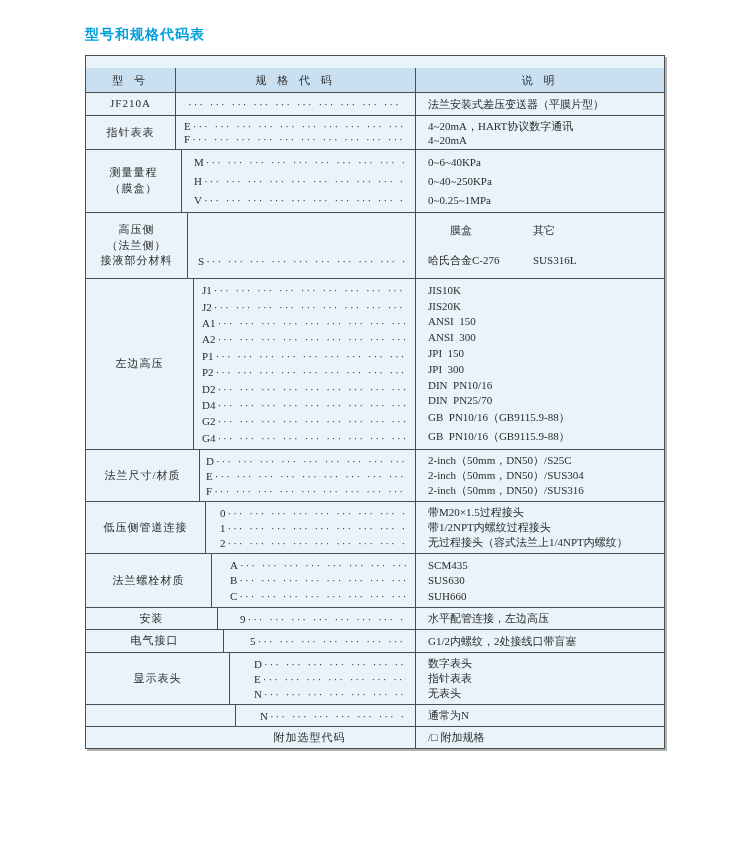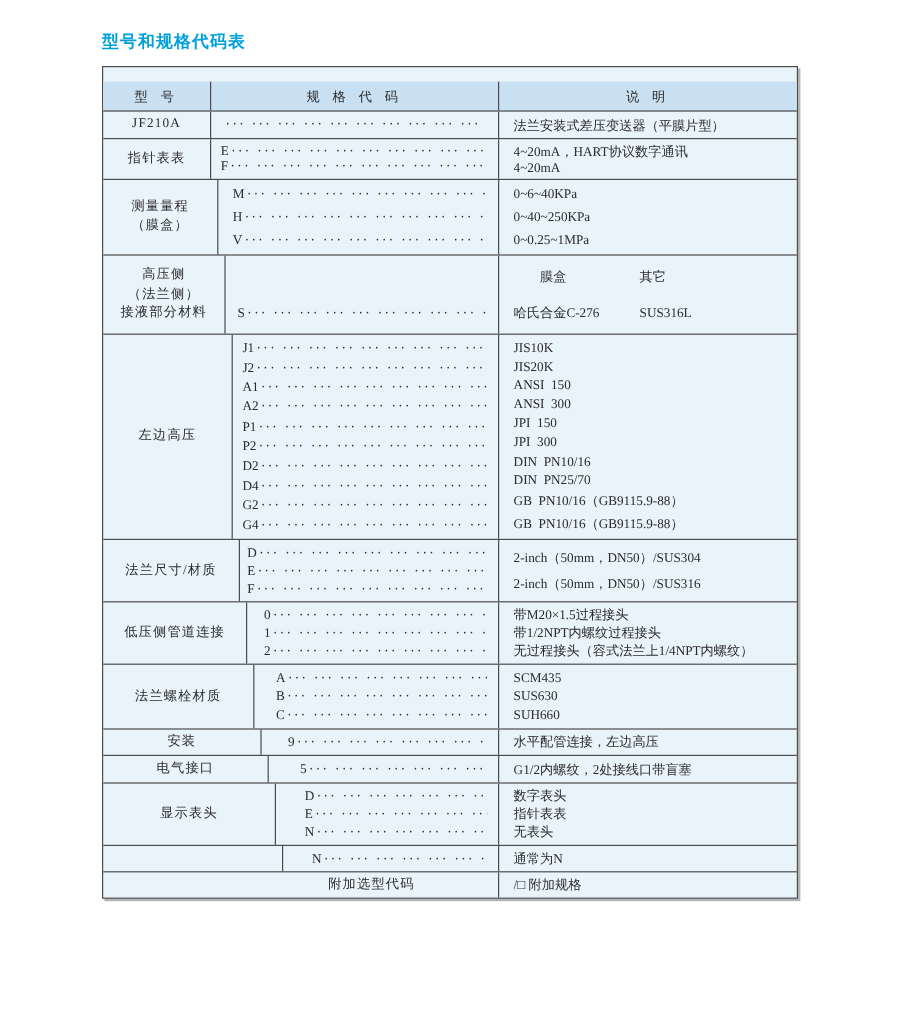--- a/index.html
+++ b/index.html
@@ -209,20 +209,21 @@
           <div class="code-line">
             <span class="code">E</span>
             <span class="leader">··· ··· ··· ··· ··· ··· ··· ··· ··· ··· ··· ··· ··· ··· ··· ··· ··· ··· ··· ··· ··· ··· ··· ··· ··· ··· ··· ··· ··· ··· ··· ··· ··· ··· ··· ··· ··· ··· ··· ··· </span>
           </div>
           <div class="code-line">
             <span class="code">F</span>
             <span class="leader">··· ··· ··· ··· ··· ··· ··· ··· ··· ··· ··· ··· ··· ··· ··· ··· ··· ··· ··· ··· ··· ··· ··· ··· ··· ··· ··· ··· ··· ··· ··· ··· ··· ··· ··· ··· ··· ··· ··· ··· </span>
           </div>
         </div>
         <div class="desc-cell">
+          <div class="desc-line">2-inch（50mm，DN50）/S25C</div>
           <div class="desc-line">2-inch（50mm，DN50）/SUS304</div>
           <div class="desc-line">2-inch（50mm，DN50）/SUS316</div>
         </div>
       </div>
       <div class="row" style="height: 52px;">
         <div class="label-cell" style="width: 120px;">
           <div>低压侧管道连接</div>
         </div>
         <div class="spec-cell" style="width: 210px; padding-left: 14px;">
           <div class="code-line">

